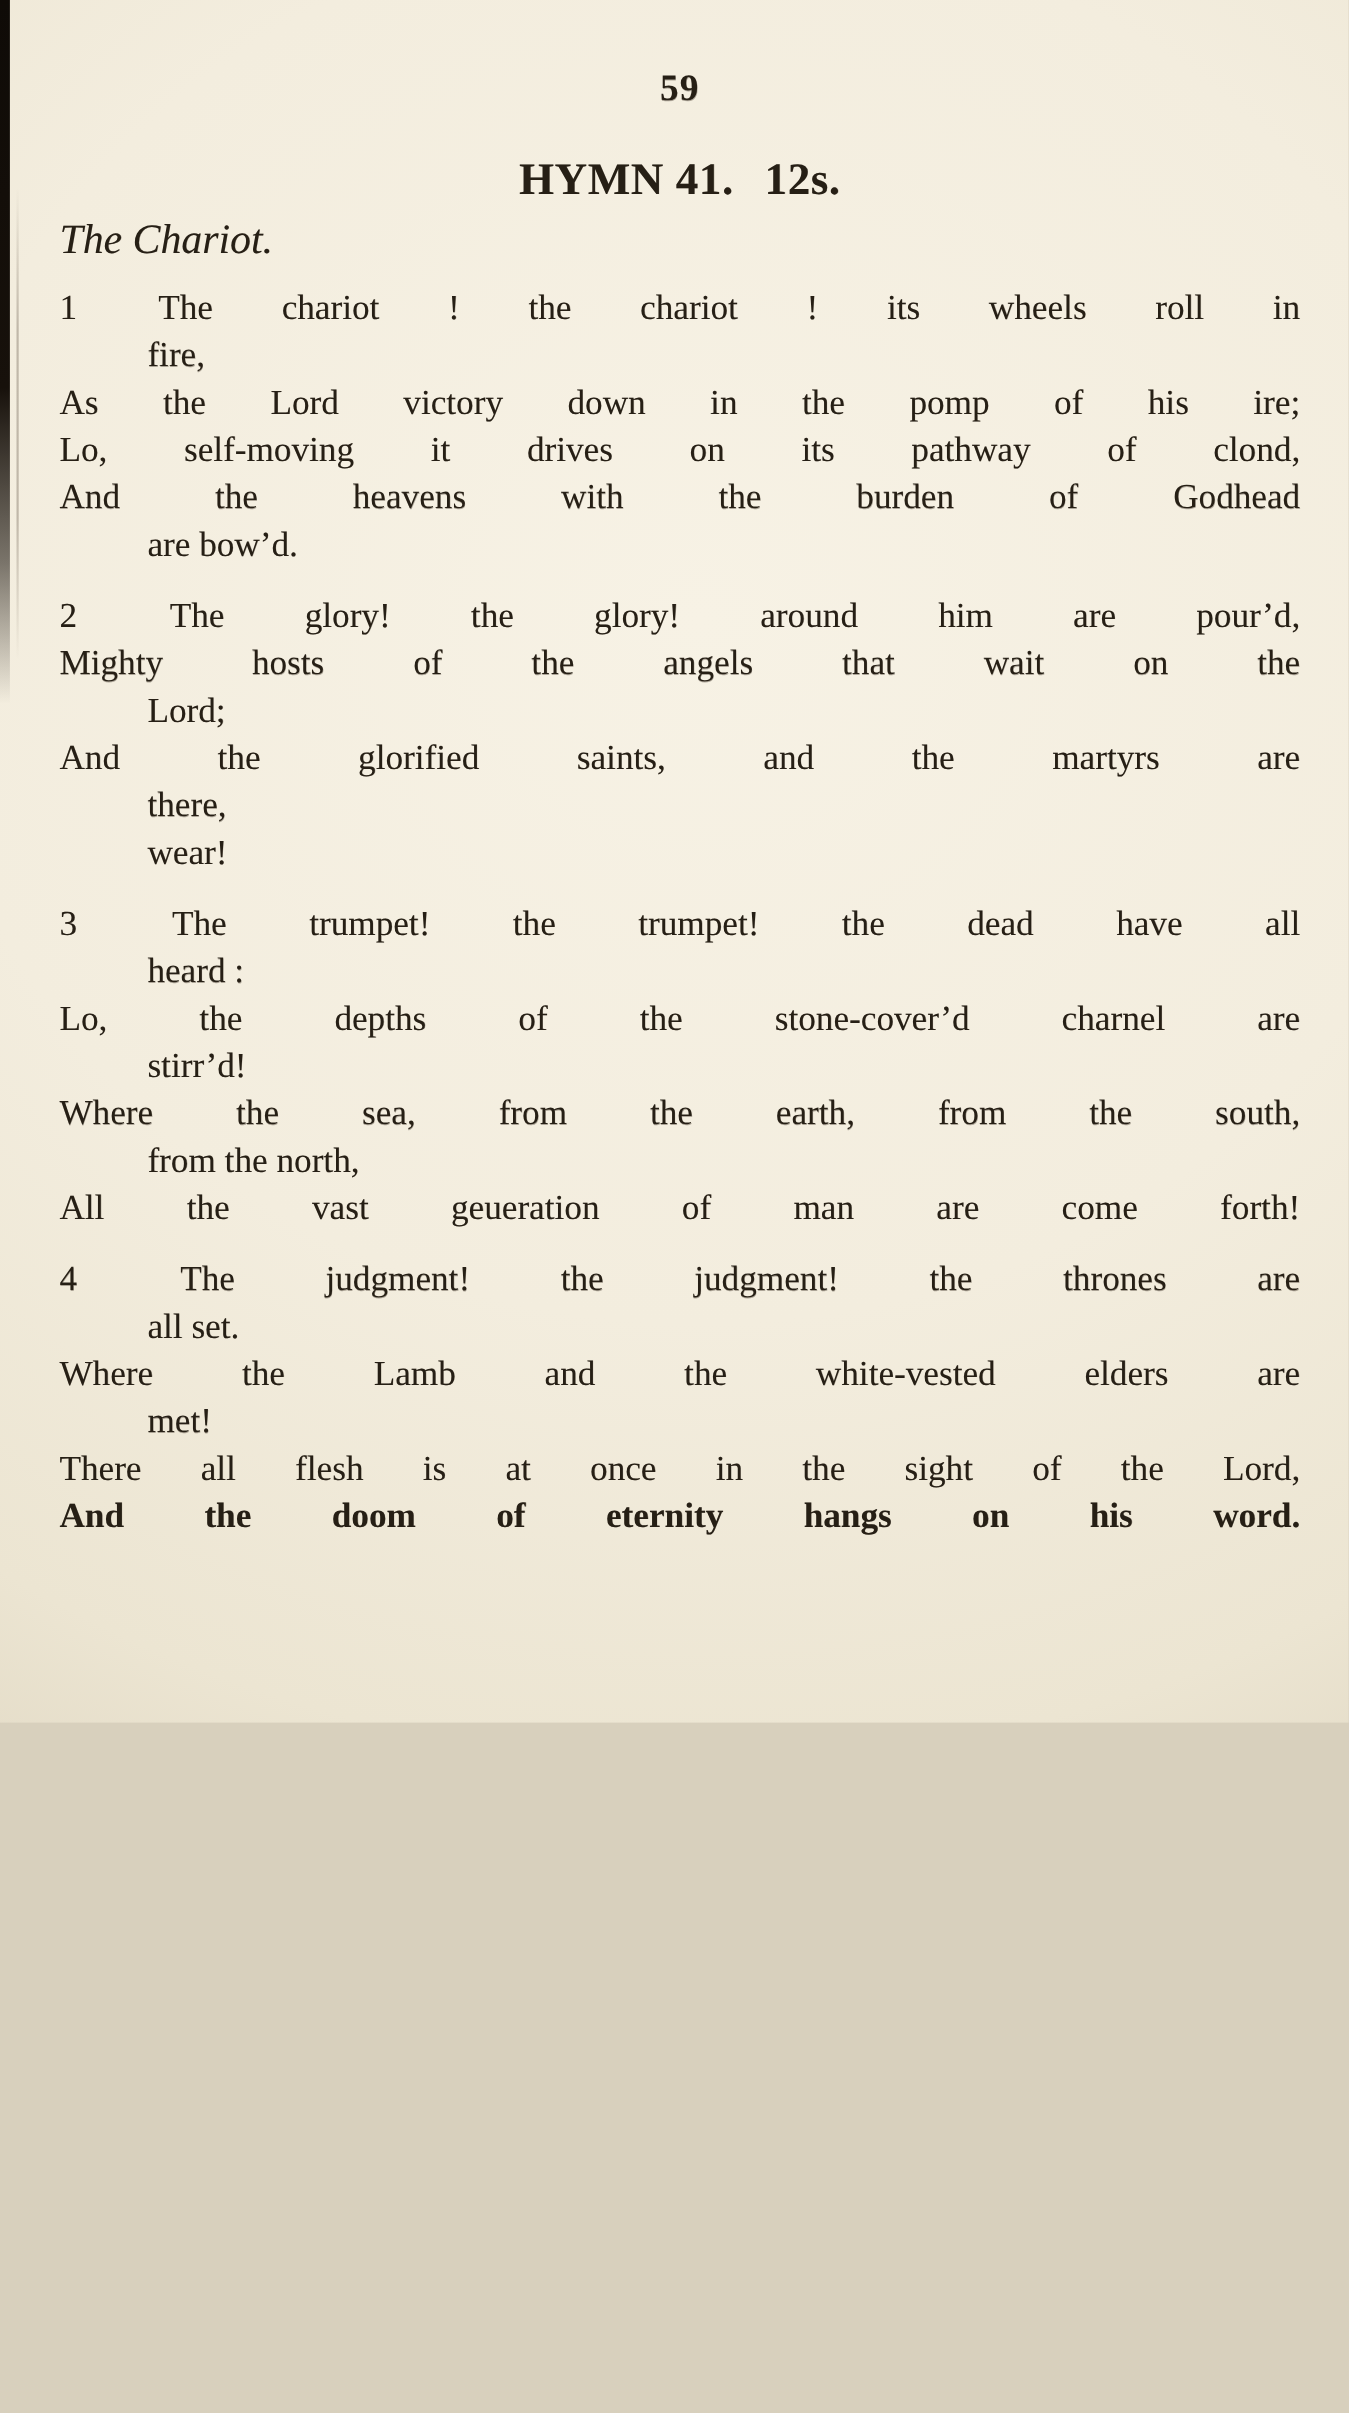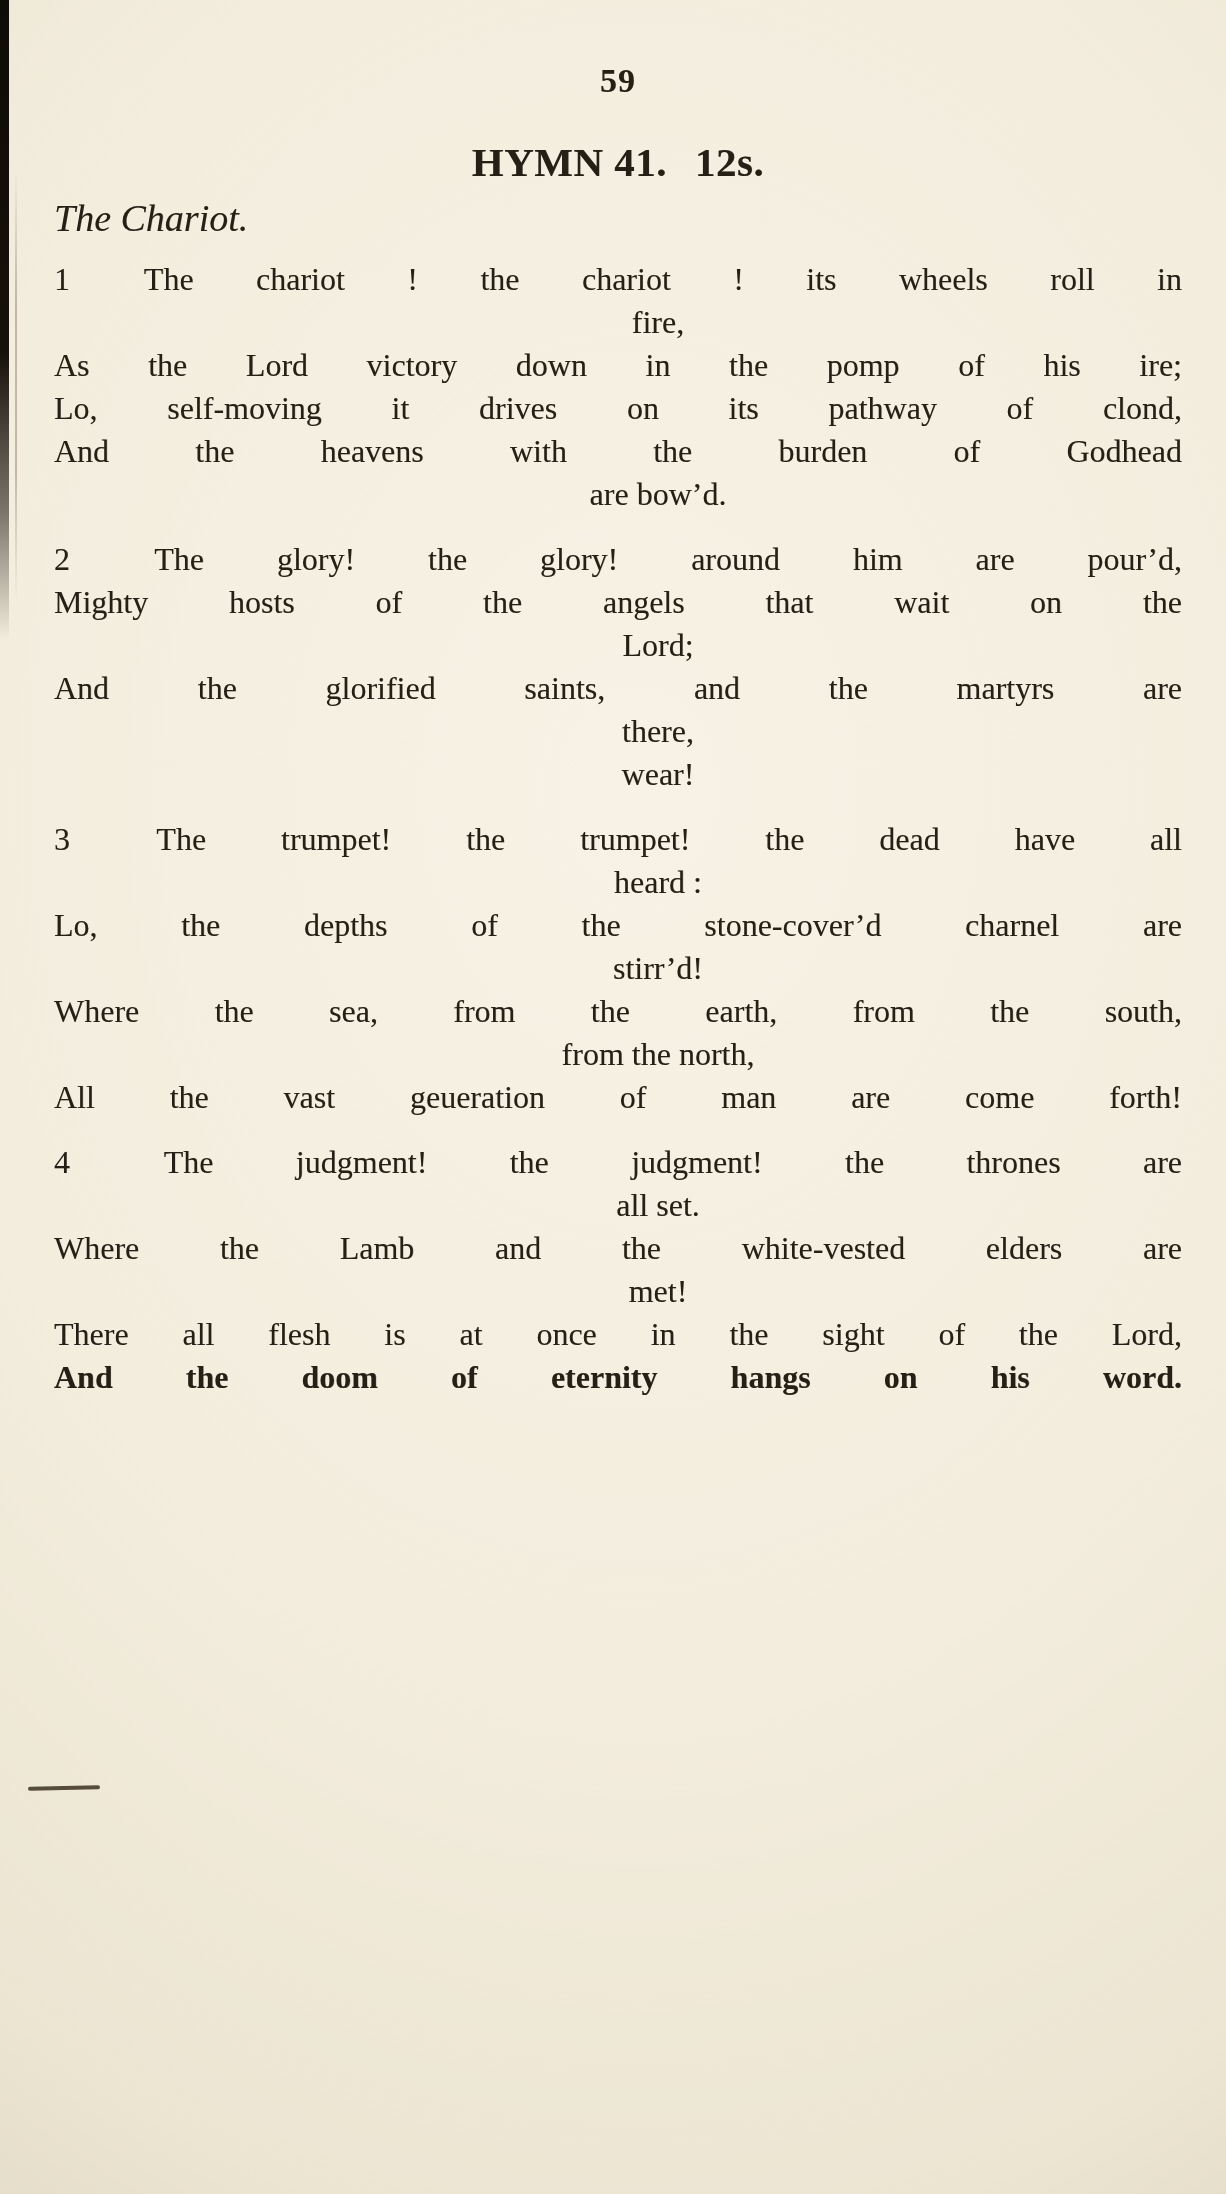--- a/index.html
+++ b/index.html
@@ -5,21 +5,21 @@
   html, body { margin: 0; padding: 0; }
   body {
     width: 1226px;
     height: 2194px;
     font-family: "Liberation Serif", "DejaVu Serif", serif;
     background: #d8d0bd;
   }
   .page {
     position: relative;
     width: 1226px;
-    height: 2194px;
+    height: 1566px;
     overflow: hidden;
     background: radial-gradient(ellipse 120% 85% at 52% 36%,
                 #f7f2e5 0%, #f3edde 48%, #ece5d2 78%, #ddd4bf 100%);
     color: #261f15;
   }
   
   .binding {
     position: absolute; left: 0; top: 0; width: 9px; height: 640px;
     background: linear-gradient(to bottom,
                 #0f0b07 0%, #17110b 55%, rgba(23,17,11,0.55) 80%, rgba(23,17,11,0) 100%);
@@ -57,21 +57,21 @@
     text-align: left;
     font-style: italic;
     font-size: 38px;
   }
   .verse { margin-top: 18px; }
   .stanza {
     font-size: 32px;
     line-height: 43px;
     margin-bottom: 22px;
   }
-  .line { text-align: center; white-space: normal; }
+  .line { text-align: left; white-space: normal; }
   .line.full { text-align: justify; text-align-last: justify; }
   .line.ind { padding-left: 80px; }
   .num { margin-right: 12px; }
   .bold { font-weight: bold; }
 </style>
 </head>
 <body>
 
 <div class="page">
   <div class="binding"></div>

